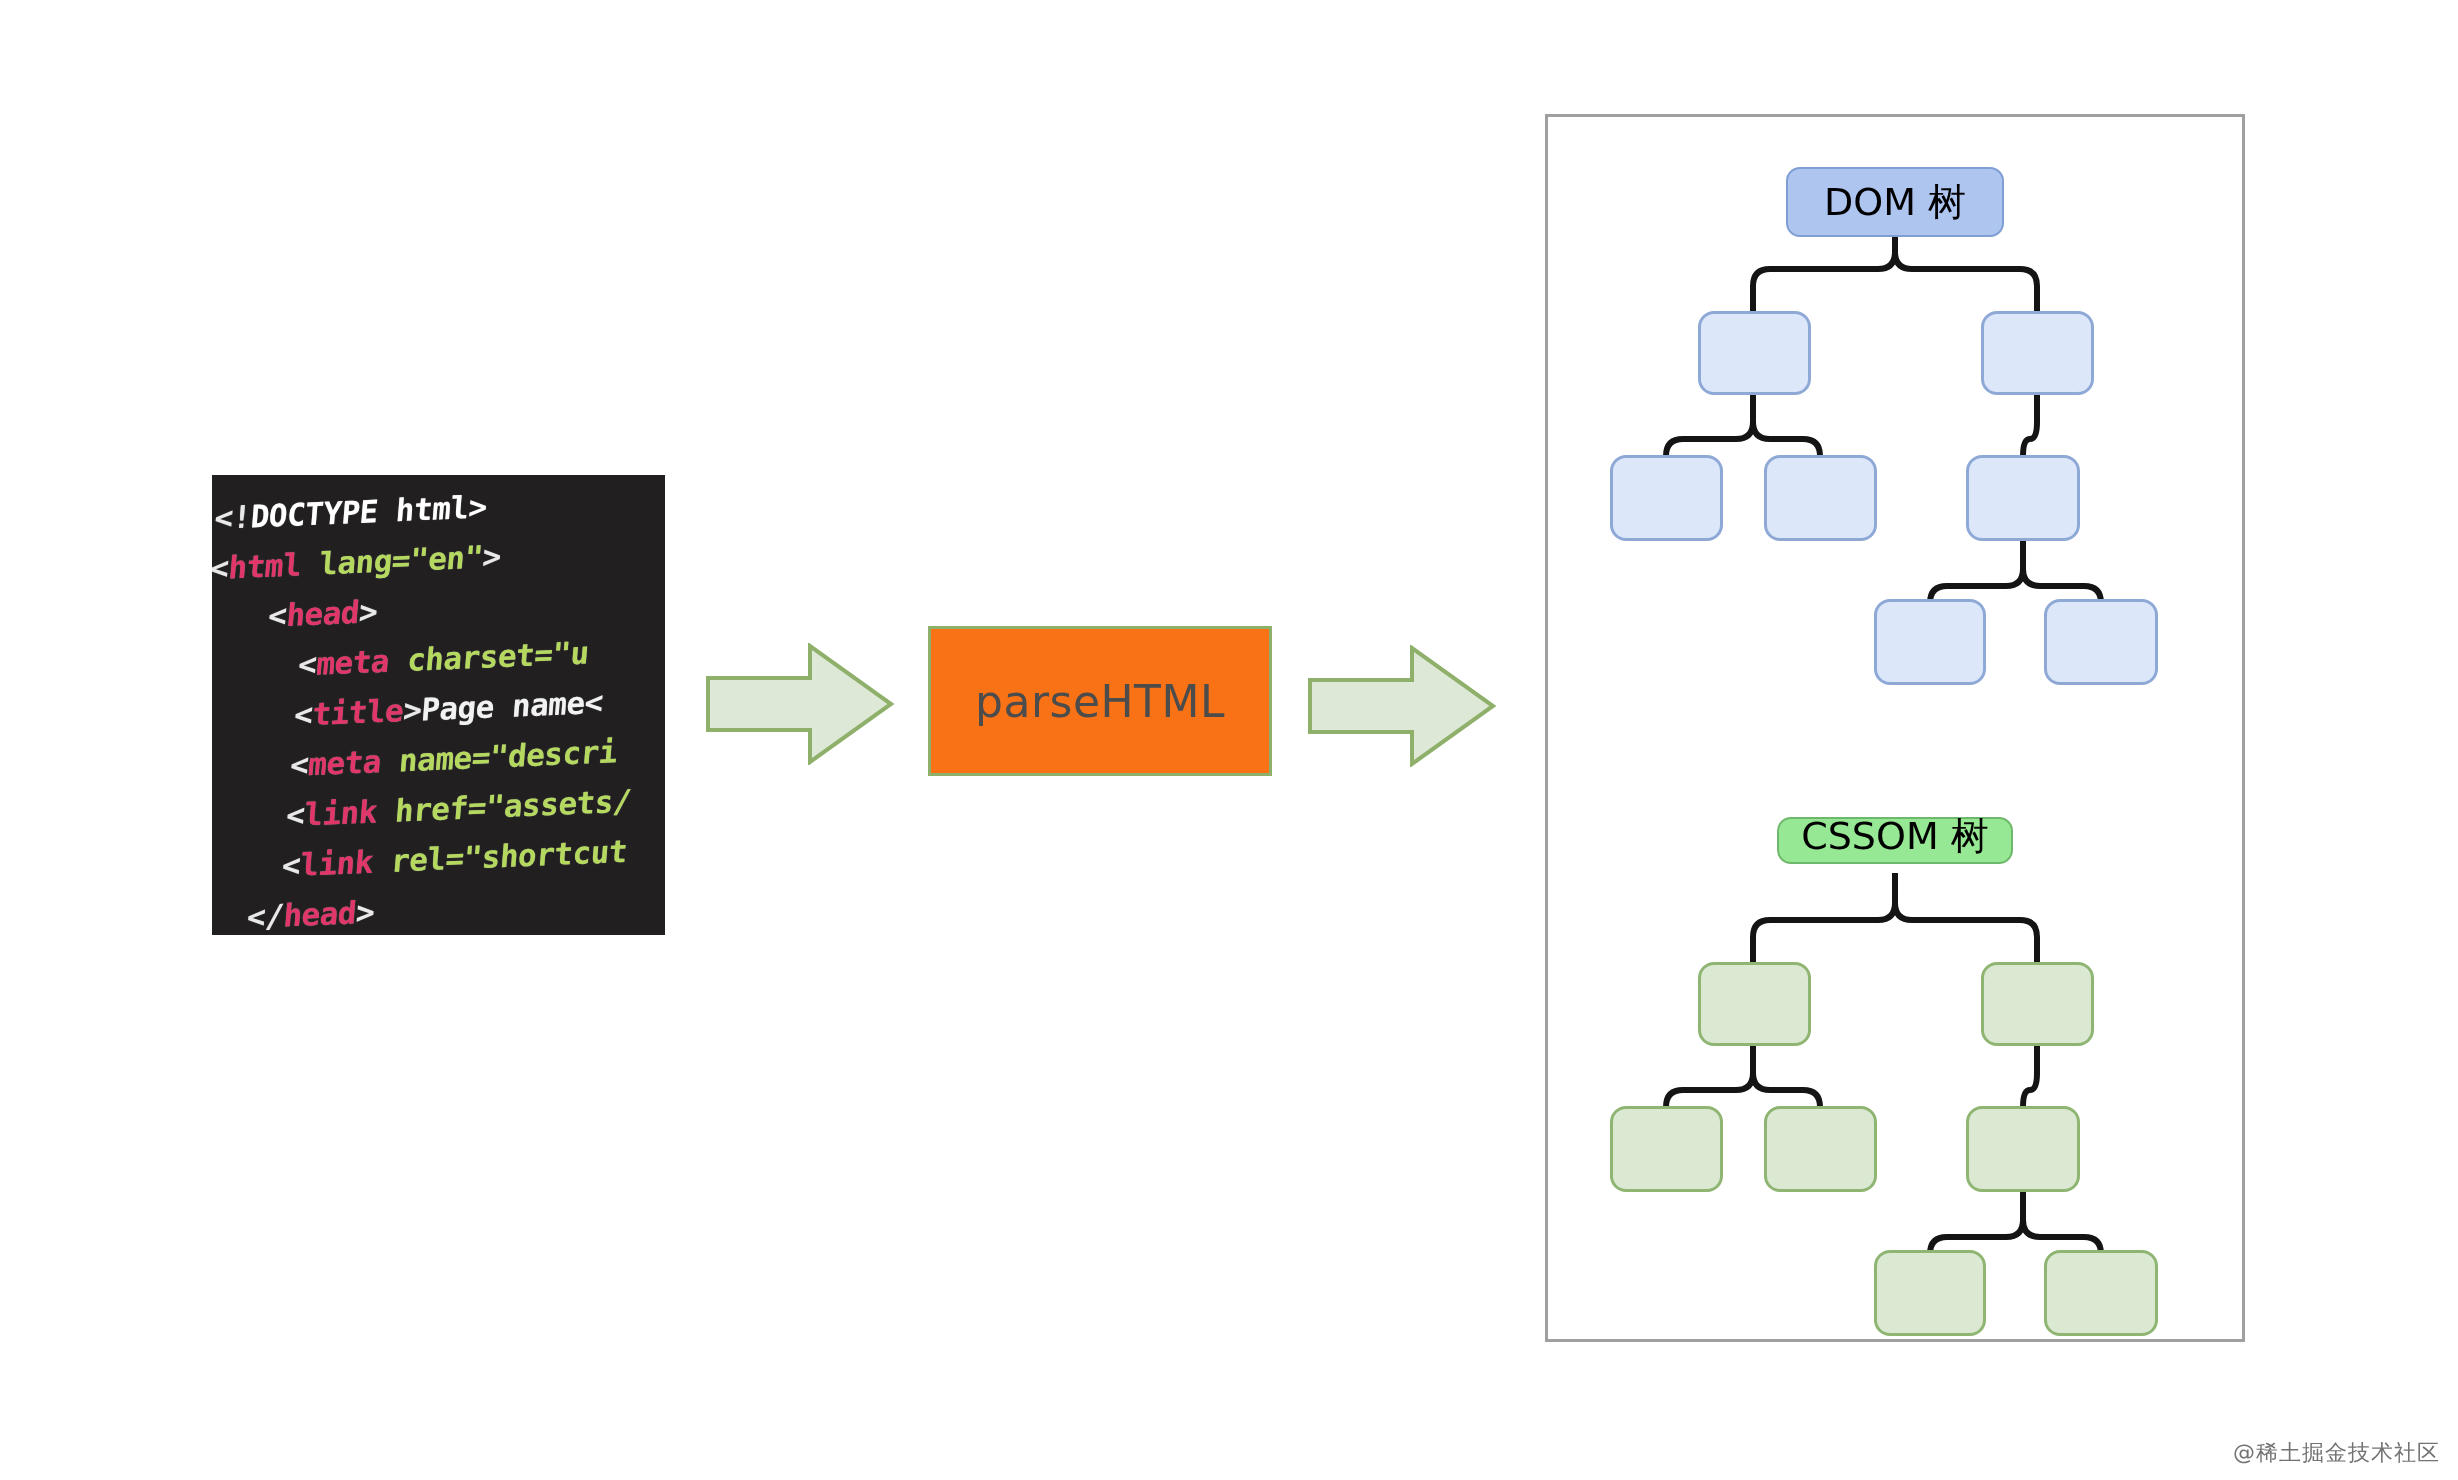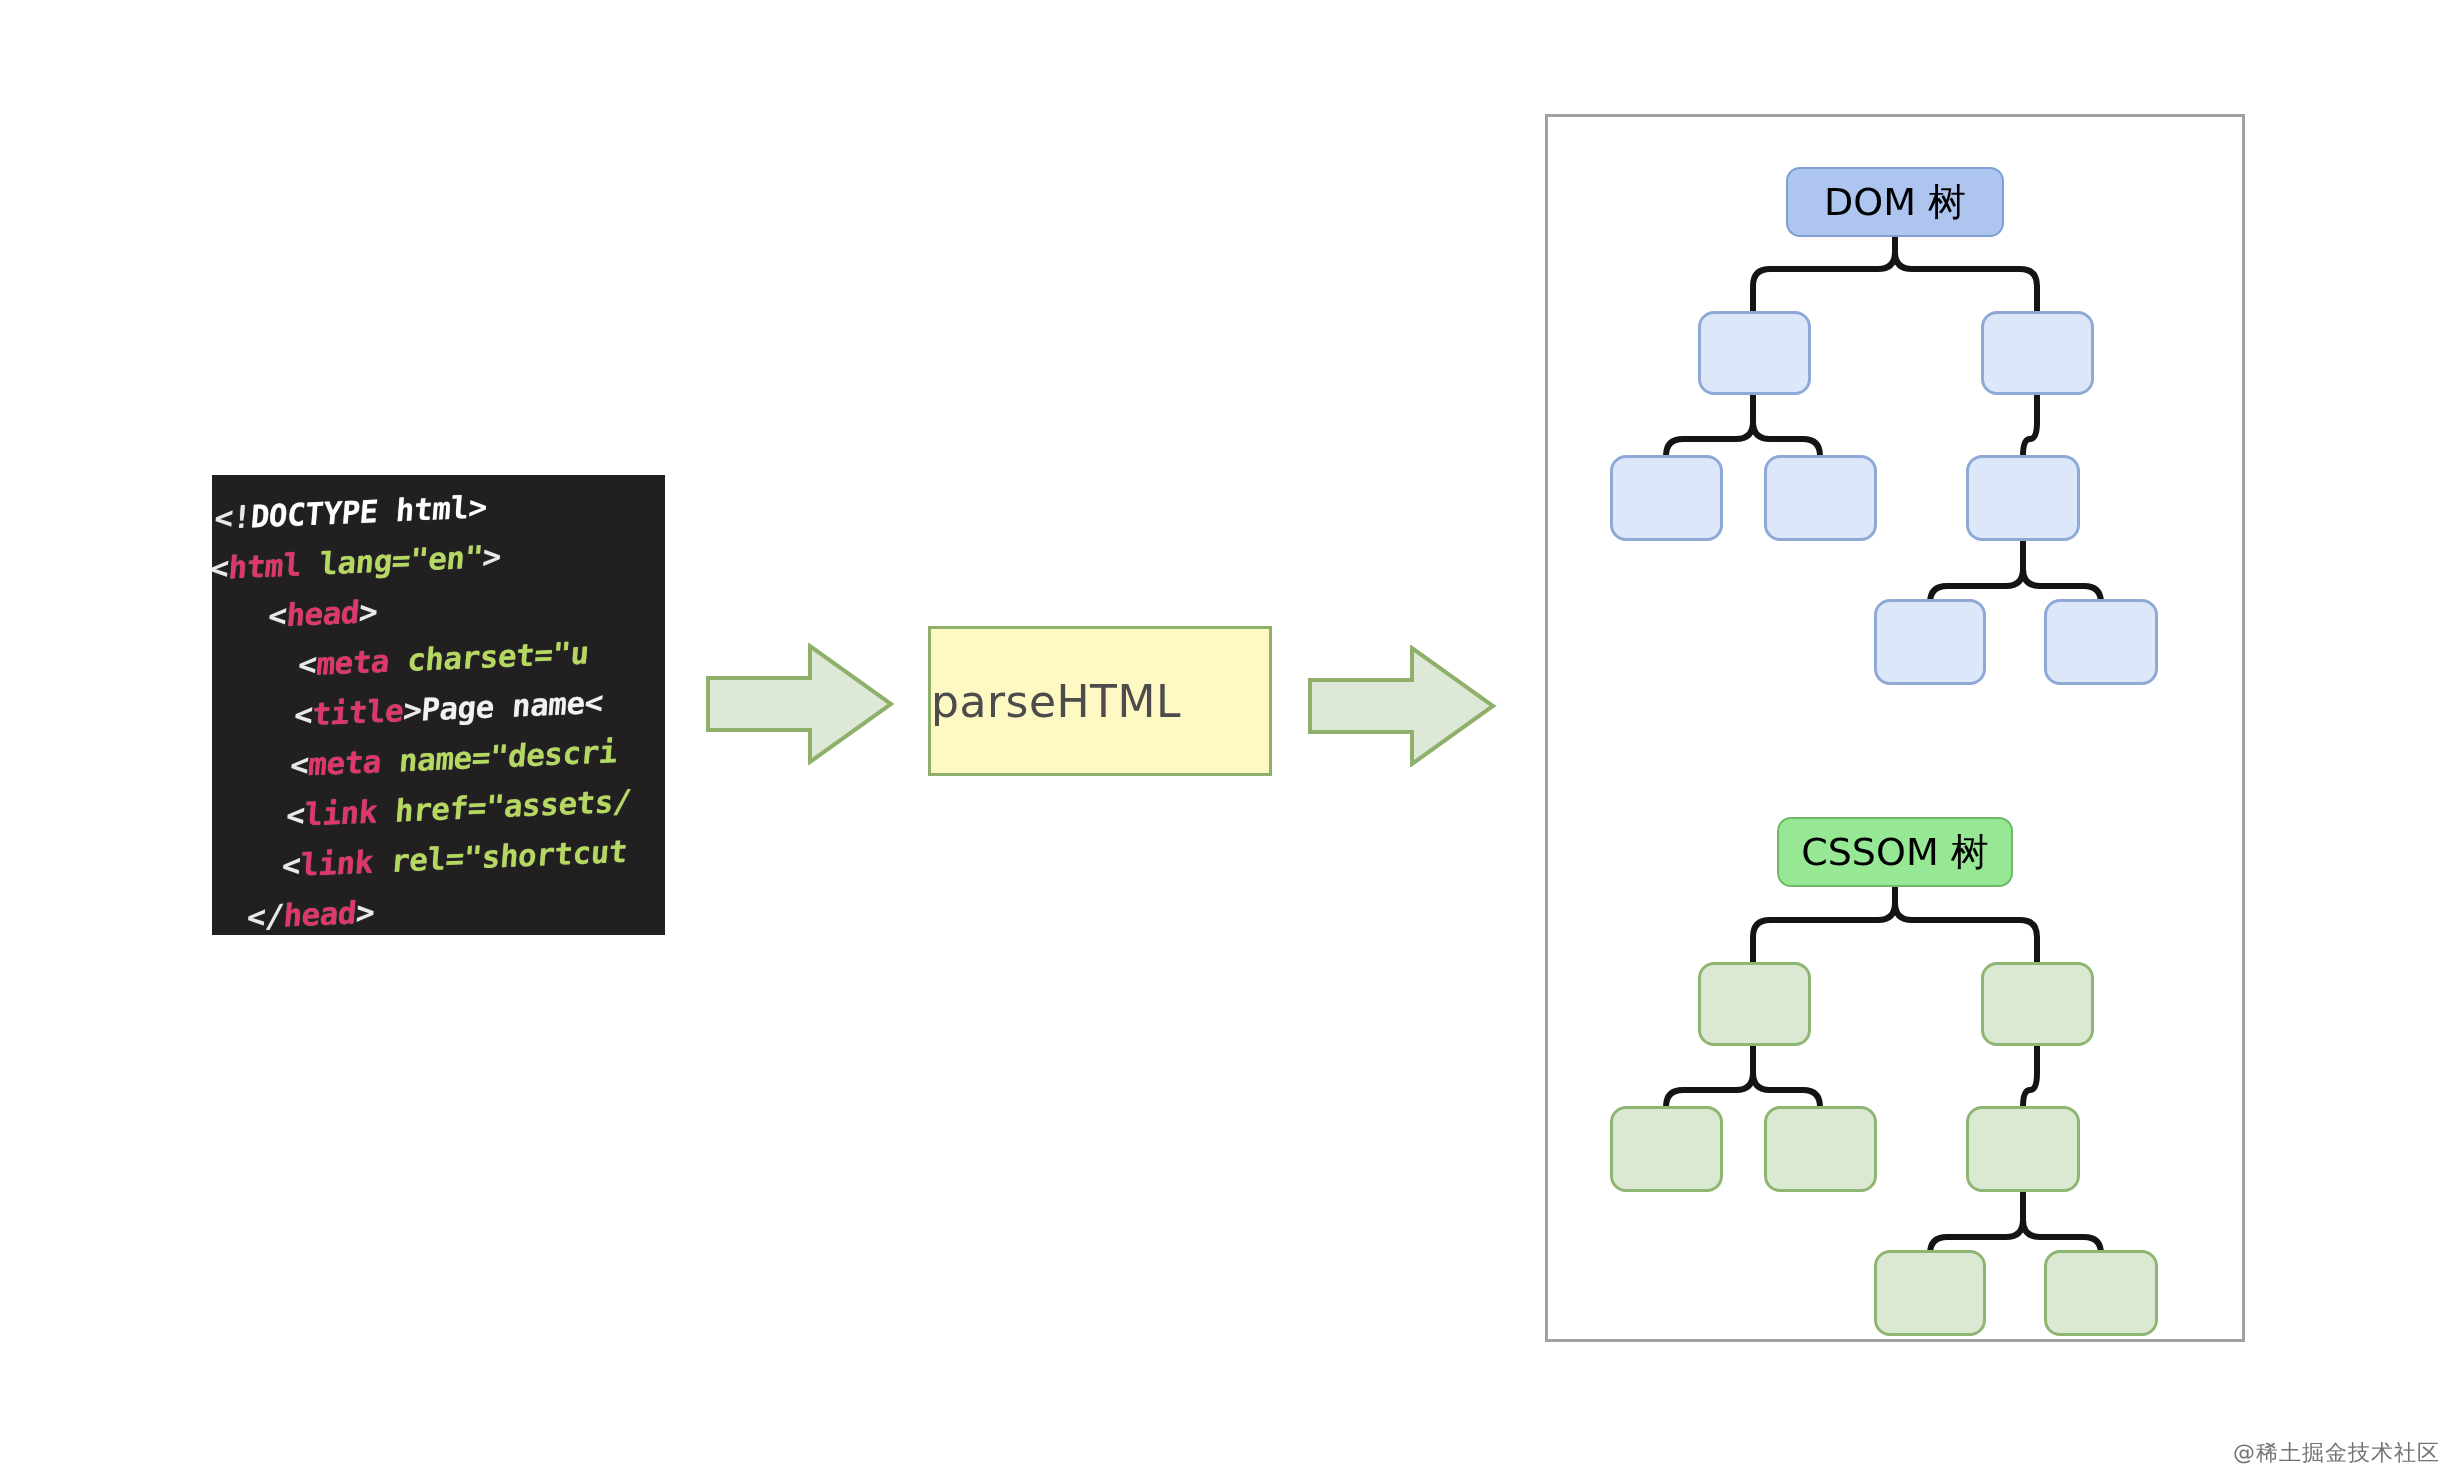--- a/index.html
+++ b/index.html
@@ -66,25 +66,26 @@
   }
   .block-arrow svg { display: block; }
 
   
   #parse-box {
     position: absolute;
     left: 928px;
     top: 626px;
     width: 344px;
     height: 150px;
-    background: #fef9c3;
+    background: #f97316;
     border: 3px solid #8fb06a;
     box-sizing: border-box;
     display: flex;
     align-items: center;
+    justify-content: center;
   }
   #parse-box .label {
     font-family: "DejaVu Sans", "Liberation Sans", sans-serif;
     font-size: 44px;
     color: #4c4c4c;
     letter-spacing: 0.5px;
   }
 
   
   #tree-panel {
@@ -218,21 +219,21 @@
     <div class="node leaf-blue" style="left:150px; top:194px; width:113px; height:84px;"></div>
     <div class="node leaf-blue" style="left:433px; top:194px; width:113px; height:84px;"></div>
 
     <div class="node leaf-blue" style="left:62px; top:338px; width:113px; height:86px;"></div>
     <div class="node leaf-blue" style="left:216px; top:338px; width:113px; height:86px;"></div>
     <div class="node leaf-blue" style="left:418px; top:338px; width:114px; height:86px;"></div>
 
     <div class="node leaf-blue" style="left:326px; top:482px; width:112px; height:86px;"></div>
     <div class="node leaf-blue" style="left:496px; top:482px; width:114px; height:86px;"></div>
 
-    <div class="node root-green" style="left:229px; top:700px; width:236px; height:70px;">
+    <div class="node root-green" style="left:229px; top:700px; width:236px; height:47px;align-items:flex-end;">
       <span class="node-label">CSSOM 树</span>
     </div>
 
     <div class="node leaf-green" style="left:150px; top:845px; width:113px; height:84px;"></div>
     <div class="node leaf-green" style="left:433px; top:845px; width:113px; height:84px;"></div>
 
     <div class="node leaf-green" style="left:62px; top:989px; width:113px; height:86px;"></div>
     <div class="node leaf-green" style="left:216px; top:989px; width:113px; height:86px;"></div>
     <div class="node leaf-green" style="left:418px; top:989px; width:114px; height:86px;"></div>
 

